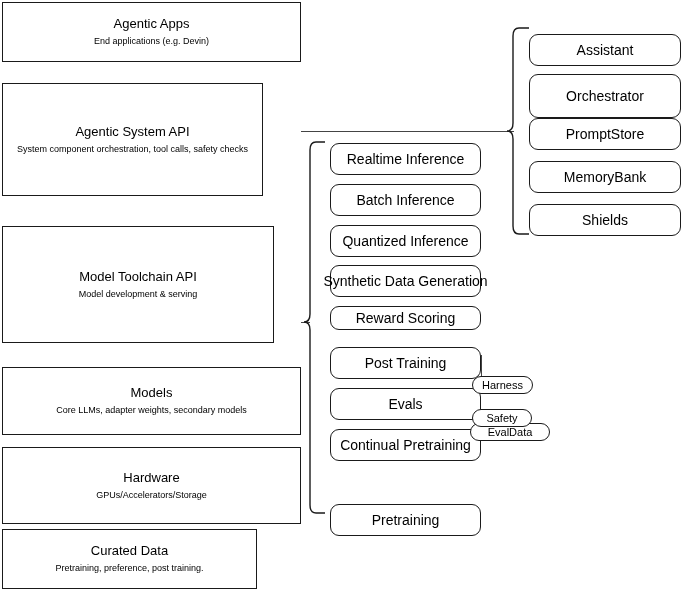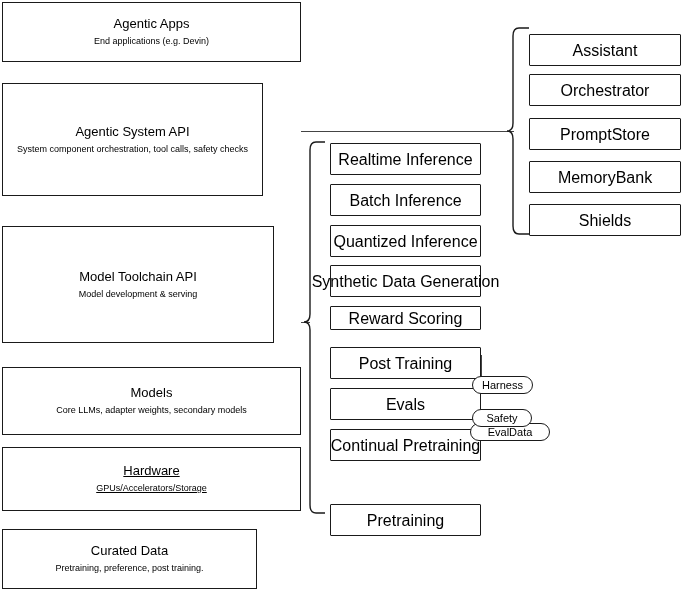--- a/index.html
+++ b/index.html
@@ -38,22 +38,22 @@
     white-space: nowrap;
   }
   .layer-sub {
     font-size: 9px;
     line-height: 13px;
     color: #000;
     margin-top: 3px;
     white-space: nowrap;
   }
   .mid-box, .right-box {
-    border-radius: 1px;
-    font-size: 16px;
+    border-radius: 9px;
+    font-size: 14px;
     line-height: 15px;
     white-space: nowrap;
   }
   .pill {
     position: absolute;
     box-sizing: border-box;
     border: 1px solid #1a1a1a;
     background: #ffffff;
     border-radius: 999px;
     display: flex;
@@ -112,21 +112,21 @@
   <div class="box" style="left:2px; top:226px; width:272px; height:117px;">
     <div class="layer-title">Model Toolchain API</div>
     <div class="layer-sub">Model development &amp; serving</div>
   </div>
 
   <div class="box" style="left:2px; top:367px; width:299px; height:68px;">
     <div class="layer-title">Models</div>
     <div class="layer-sub">Core LLMs, adapter weights, secondary models</div>
   </div>
 
-  <div class="box" style="left:2px; top:447px; width:299px; height:64px;text-decoration:underline;">
+  <div class="box" style="left:2px; top:447px; width:299px; height:77px;">
     <div class="layer-title">Hardware</div>
     <div class="layer-sub">GPUs/Accelerators/Storage</div>
   </div>
 
   <div class="box" style="left:2px; top:529px; width:255px; height:60px;">
     <div class="layer-title">Curated Data</div>
     <div class="layer-sub">Pretraining, preference, post training.</div>
   </div>
 
   <div class="box mid-box" style="left:330px; top:143px; width:151px; height:32px;">
@@ -163,21 +163,21 @@
   <div class="pill" style="left:470px; top:394px; width:80px; height:18px;margin-top:29px;">
     <span>EvalData</span>
   </div>
   <div class="pill" style="left:472px; top:409px; width:60px; height:18px;">
     <span>Safety</span>
   </div>
 
   <div class="box right-box" style="left:529px; top:34px; width:152px; height:32px;">
     <span>Assistant</span>
   </div>
-  <div class="box right-box" style="left:529px; top:74px; width:152px; height:32px;">
+  <div class="box right-box" style="left:529px; top:74px; width:152px; height:44px;">
     <span>Orchestrator</span>
   </div>
   <div class="box right-box" style="left:529px; top:118px; width:152px; height:32px;">
     <span>PromptStore</span>
   </div>
   <div class="box right-box" style="left:529px; top:161px; width:152px; height:32px;">
     <span>MemoryBank</span>
   </div>
   <div class="box right-box" style="left:529px; top:204px; width:152px; height:32px;">
     <span>Shields</span>

